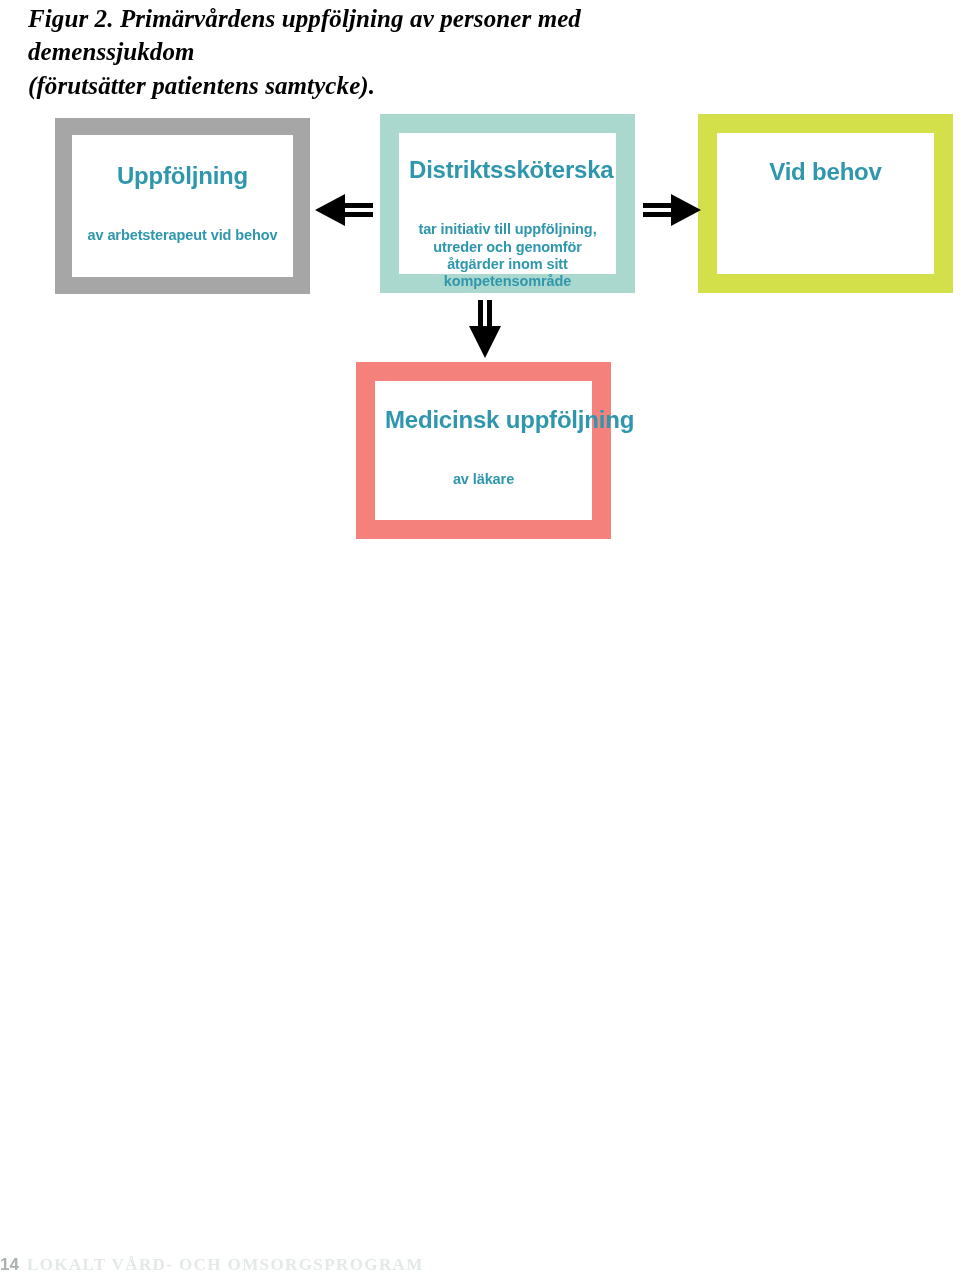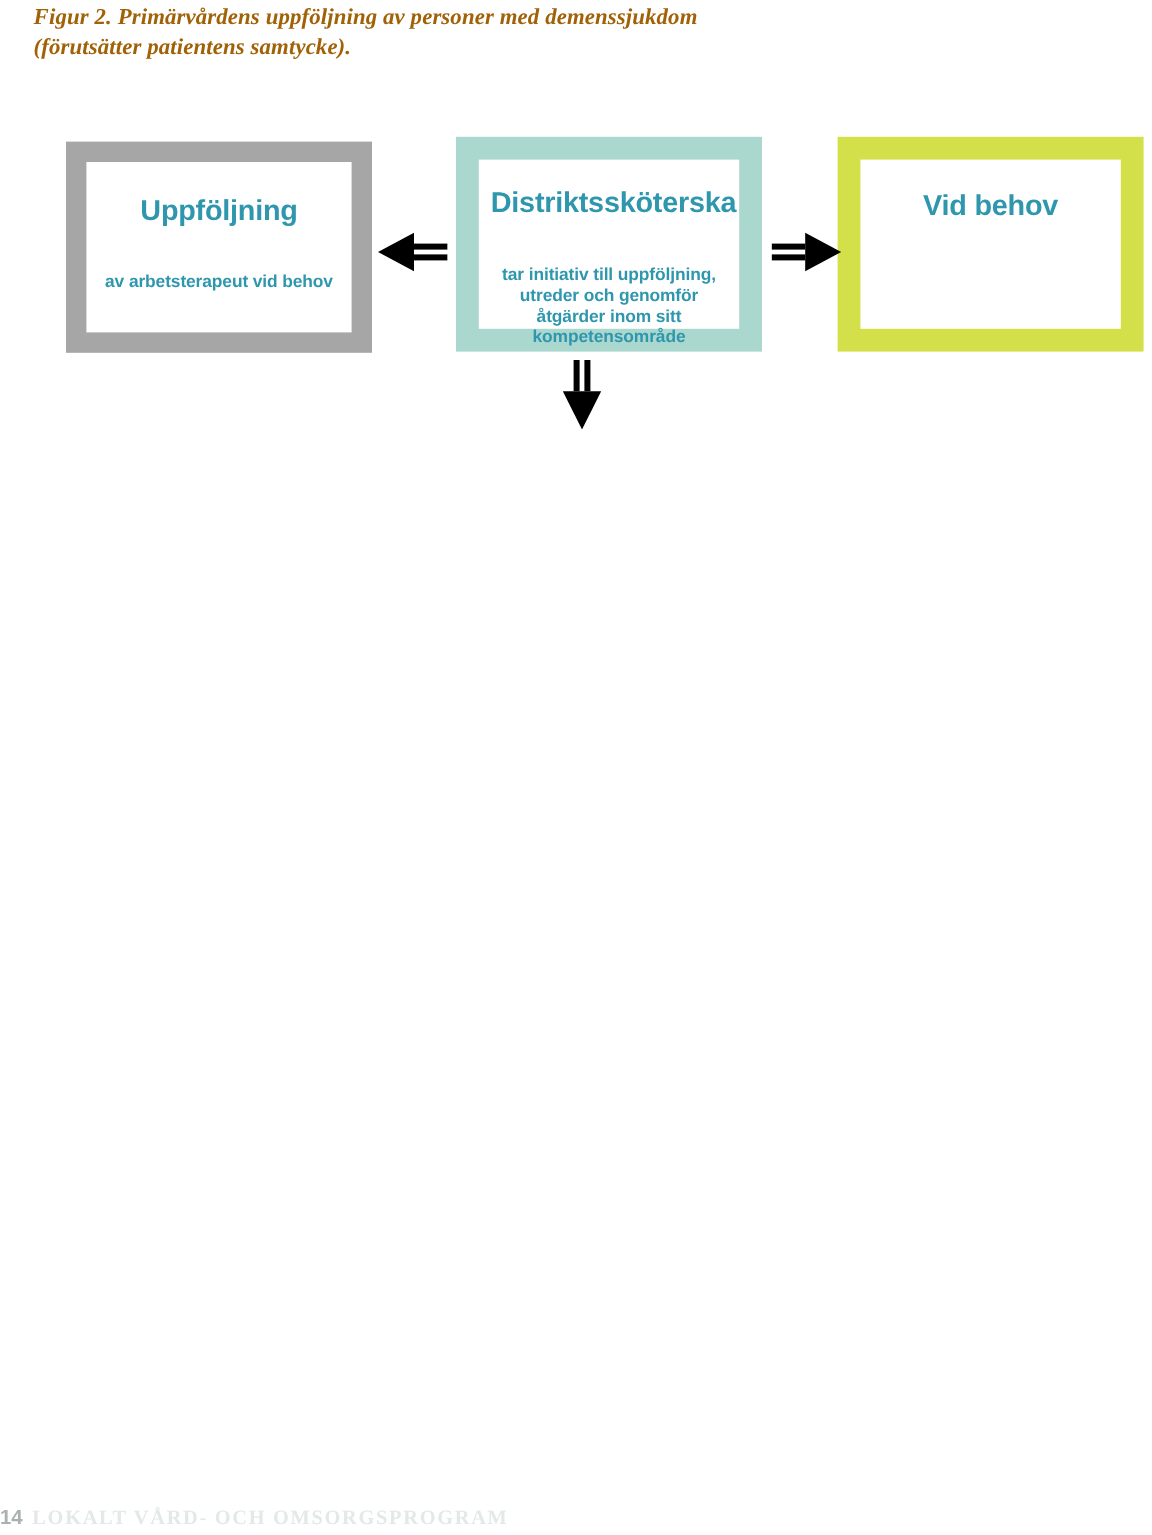--- a/index.html
+++ b/index.html
@@ -17,23 +17,23 @@
 
   
   .figure-caption {
     position: absolute;
     left: 28px;
     top: 2px;
     width: 700px;
     font-family: "Liberation Serif", serif;
     font-style: italic;
     font-weight: bold;
-    font-size: 19px;
+    font-size: 25px;
     line-height: 1.33;
-    color: #a16207;
+    color: #000000;
     letter-spacing: 0.1px;
   }
   .figure-caption .cap-line {
     display: block;
   }
 
   
   .diagram {
     position: absolute;
     left: 0;
@@ -162,20 +162,26 @@
       <span class="box-sub">tar initiativ till uppföljning, utreder och genomför åtgärder inom sitt kompetensområde</span>
     </div>
   </div>
 
   <div class="flow-box" id="box-vid-behov">
     <div class="box-inner">
       <span class="box-title">Vid behov</span>
     </div>
   </div>
 
+  <div class="flow-box" id="box-medicinsk">
+    <div class="box-inner">
+      <span class="box-title">Medicinsk uppföljning</span>
+      <span class="box-sub">av läkare</span>
+    </div>
+  </div>
 
   <svg class="arrow" id="arrow-left" viewBox="0 0 58 36">
     <polygon points="0,18 30,2 30,34" fill="#000000"></polygon>
     <rect x="30" y="11" width="28" height="5" fill="#000000"></rect>
     <rect x="30" y="20" width="28" height="5" fill="#000000"></rect>
   </svg>
 
   <svg class="arrow" id="arrow-right" viewBox="0 0 58 36">
     <polygon points="58,18 28,2 28,34" fill="#000000"></polygon>
     <rect x="0" y="11" width="28" height="5" fill="#000000"></rect>

